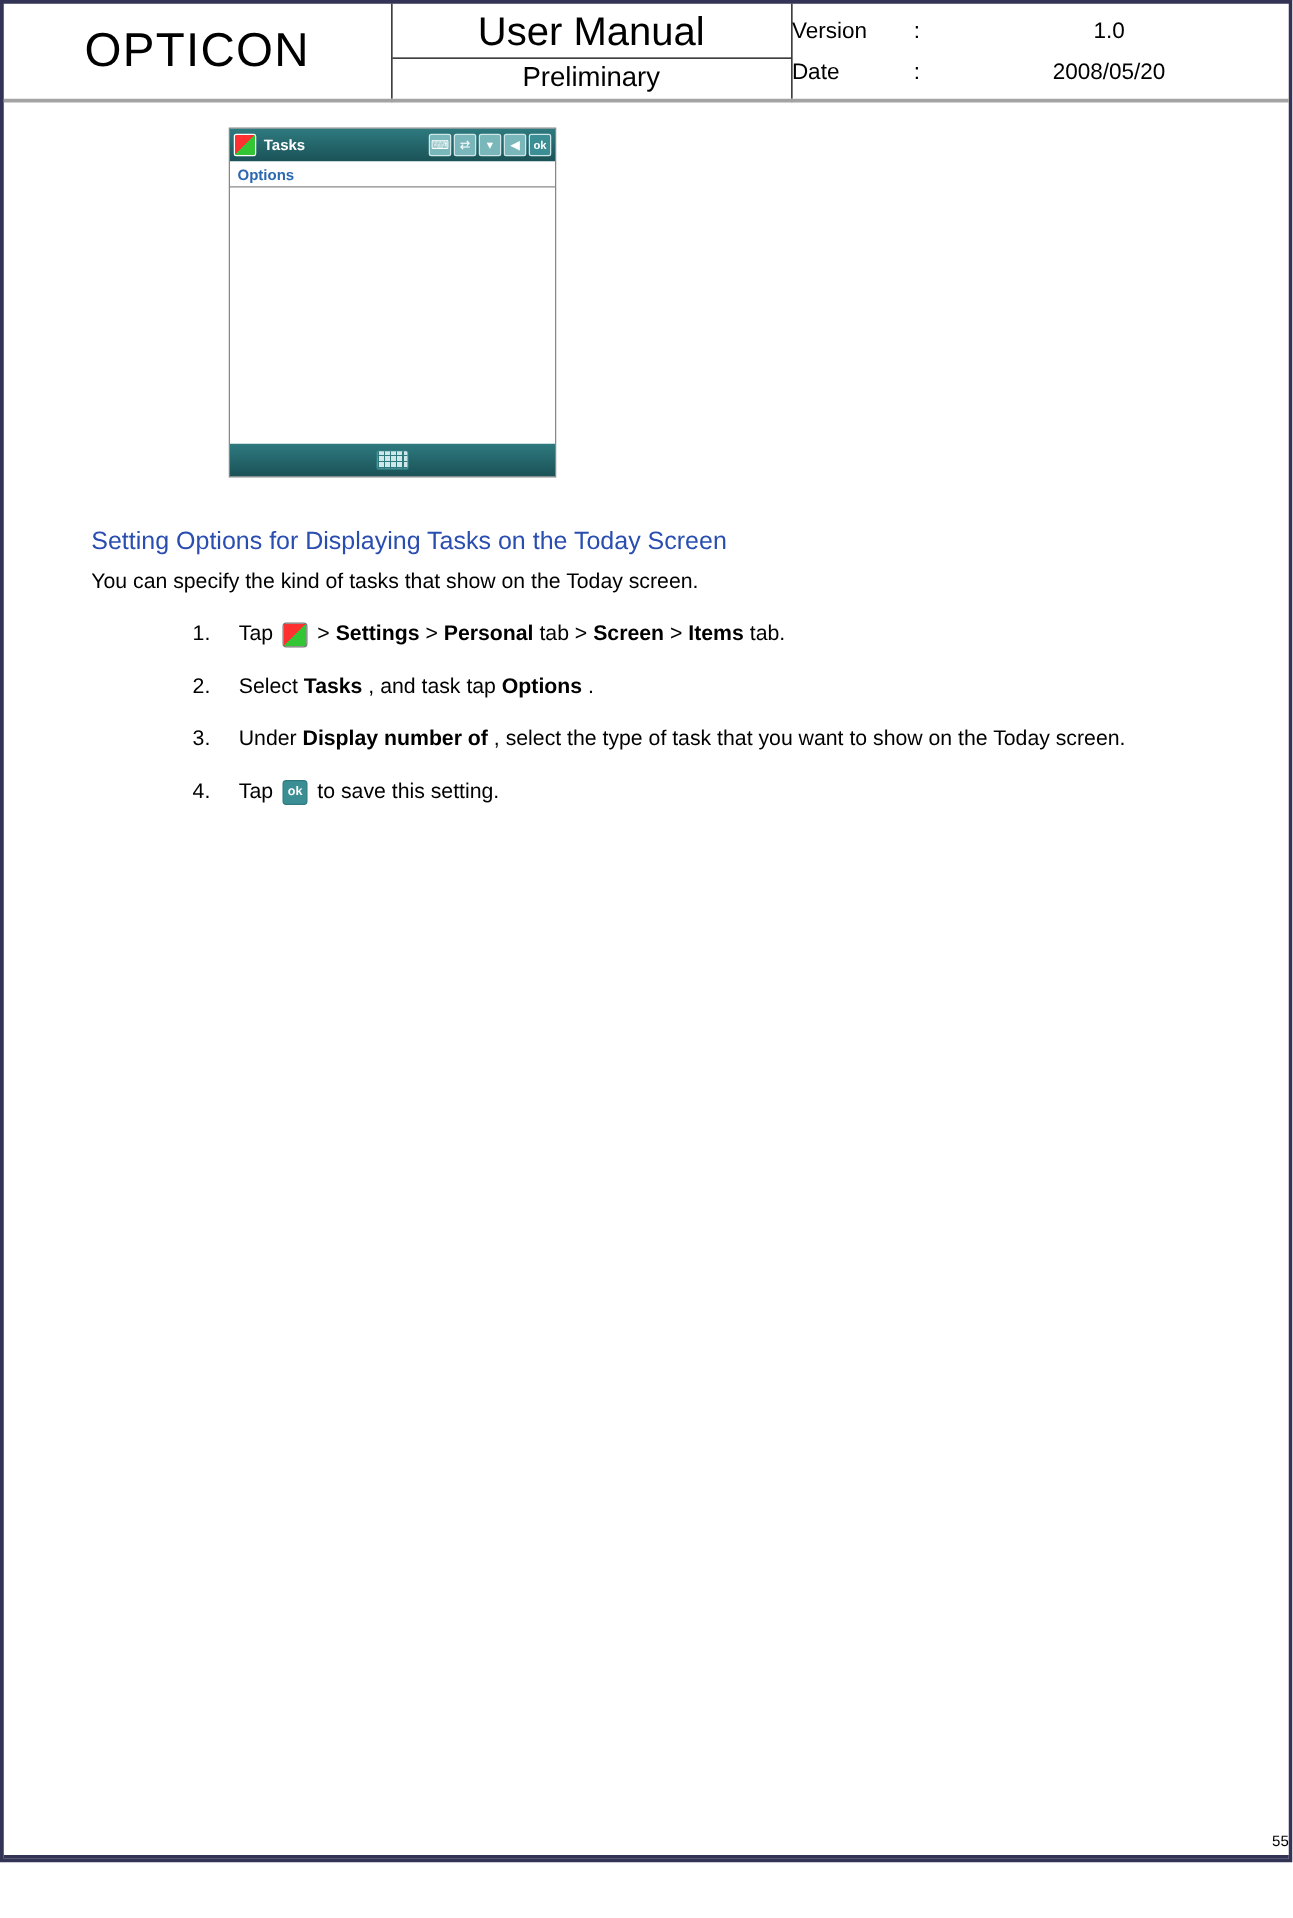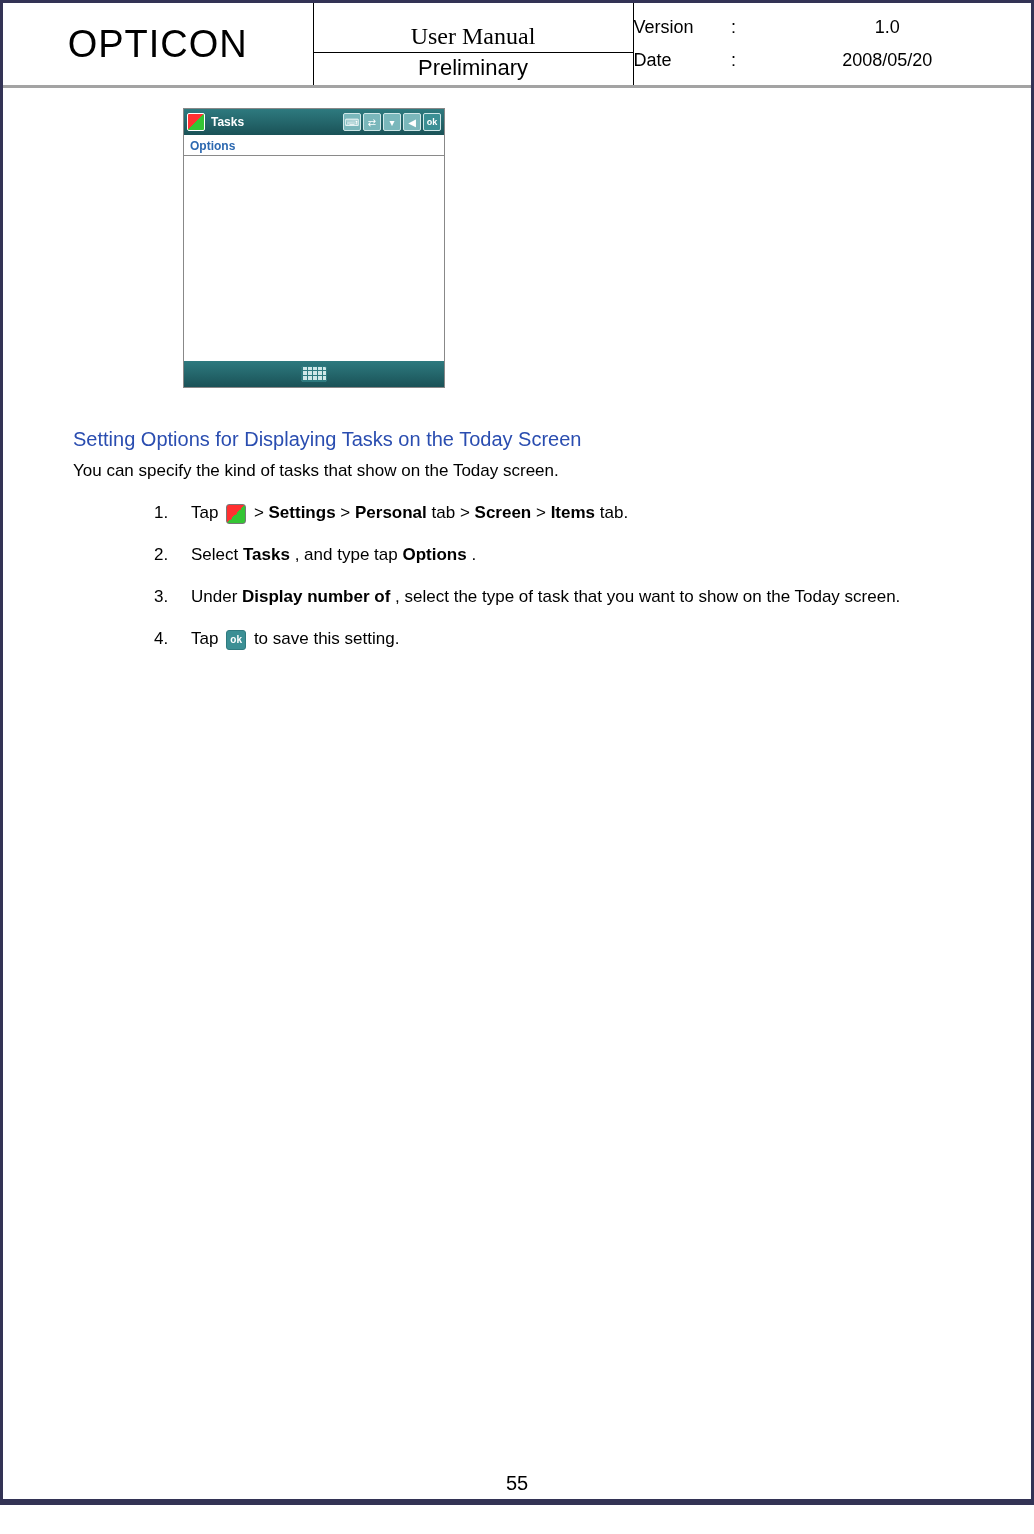--- a/index.html
+++ b/index.html
@@ -31,24 +31,24 @@
     font-size: 38px;
     font-weight: normal;
     font-family: Arial, sans-serif;
     letter-spacing: 1px;
   }
   .title-cell {
     width: 320px;
     text-align: center;
   }
   .title-top {
-    font-size: 24px;
-    font-family: Liberation Serif, serif;
+    font-size: 32px;
+    font-family: Liberation Sans, sans-serif;
     border-bottom: 1px solid #000;
-    padding: 20px 0 2px 0;
+    padding: 4px 0 2px 0;
   }
   .title-bottom {
     font-size: 22px;
     font-family: Arial, sans-serif;
     padding: 2px 0 4px 0;
   }
   .meta-cell {
     font-size: 18px;
     font-family: Arial, sans-serif;
     padding: 0 18px;
@@ -174,22 +174,22 @@
     color: #fff;
     font-size: 10px;
     font-weight: bold;
     text-align: center;
     line-height: 18px;
     border: 1px solid #2e7a7f;
     border-radius: 3px;
     font-family: Tahoma, Arial, sans-serif;
   }
   .page-number {
-    text-align: center;
-    font-size: 20px;
+    text-align: right;
+    font-size: 12px;
     margin-top: 4px;
     margin-bottom: 4px;
   }
   .bottom-rule {
     border-top: 3px solid #333355;
     margin-top: 2px;
   }
 </style>
 </head>
 <body>
@@ -256,21 +256,21 @@
         <b>Personal</b>
         <span> tab &gt; </span>
         <b>Screen</b>
         <span> &gt; </span>
         <b>Items</b>
         <span> tab.</span>
       </li>
       <li>
         <span>Select </span>
         <b>Tasks</b>
-        <span>, and type tap </span>
+        <span>, and task tap </span>
         <b>Options</b>
         <span>.</span>
       </li>
       <li>
         <span>Under </span>
         <b>Display number of</b>
         <span>, select the type of task that you want to show on the Today screen.</span>
       </li>
       <li>
         <span>Tap </span>

